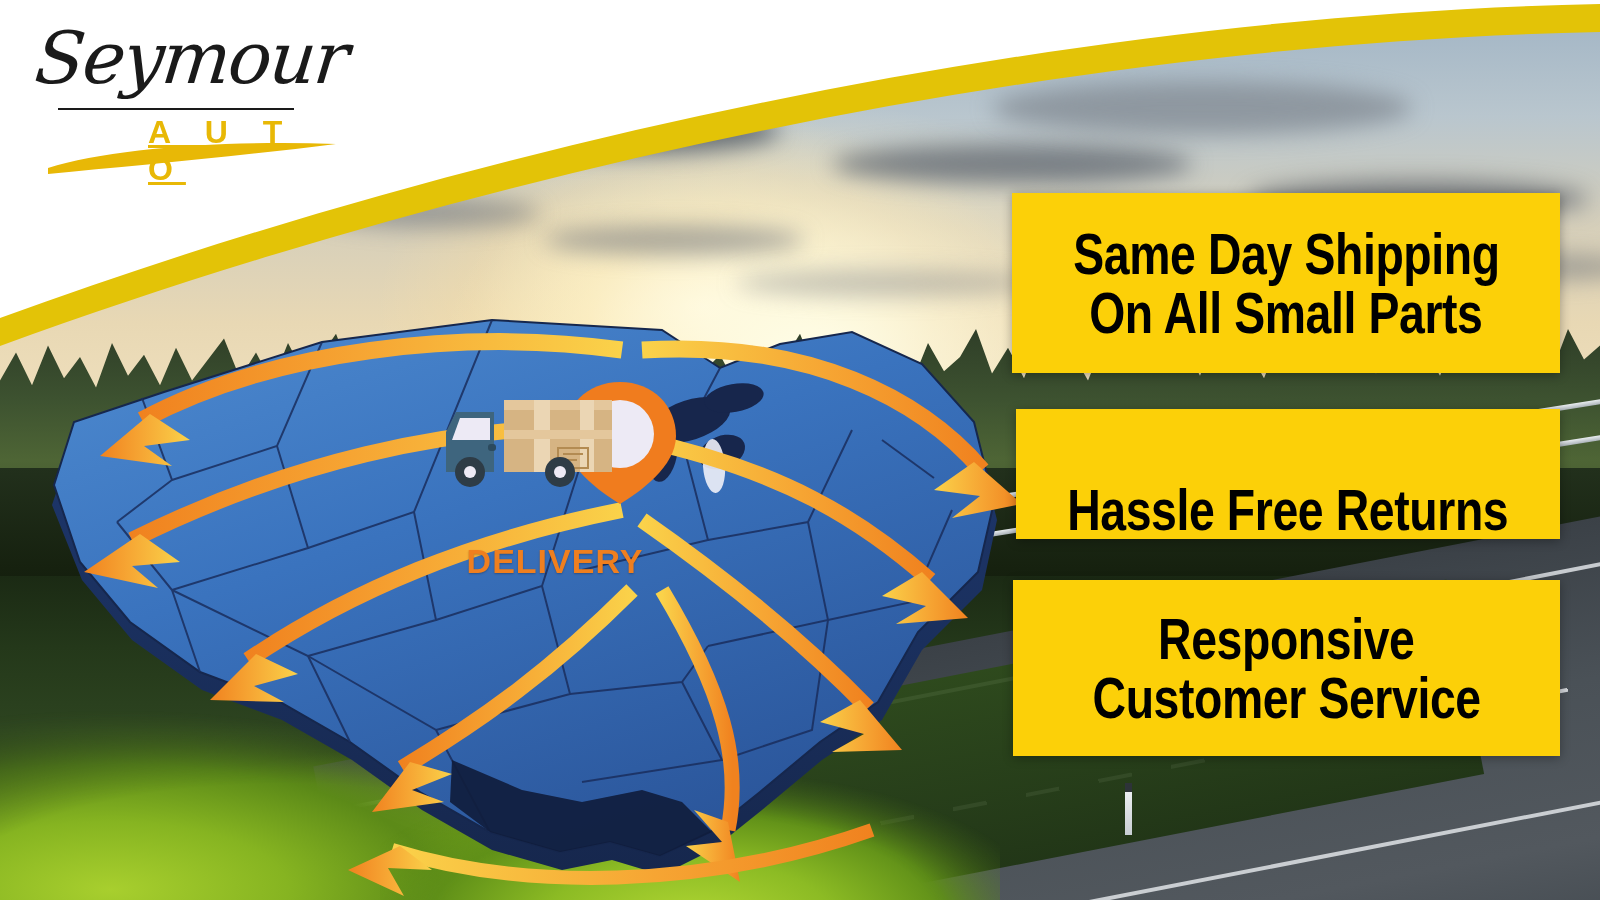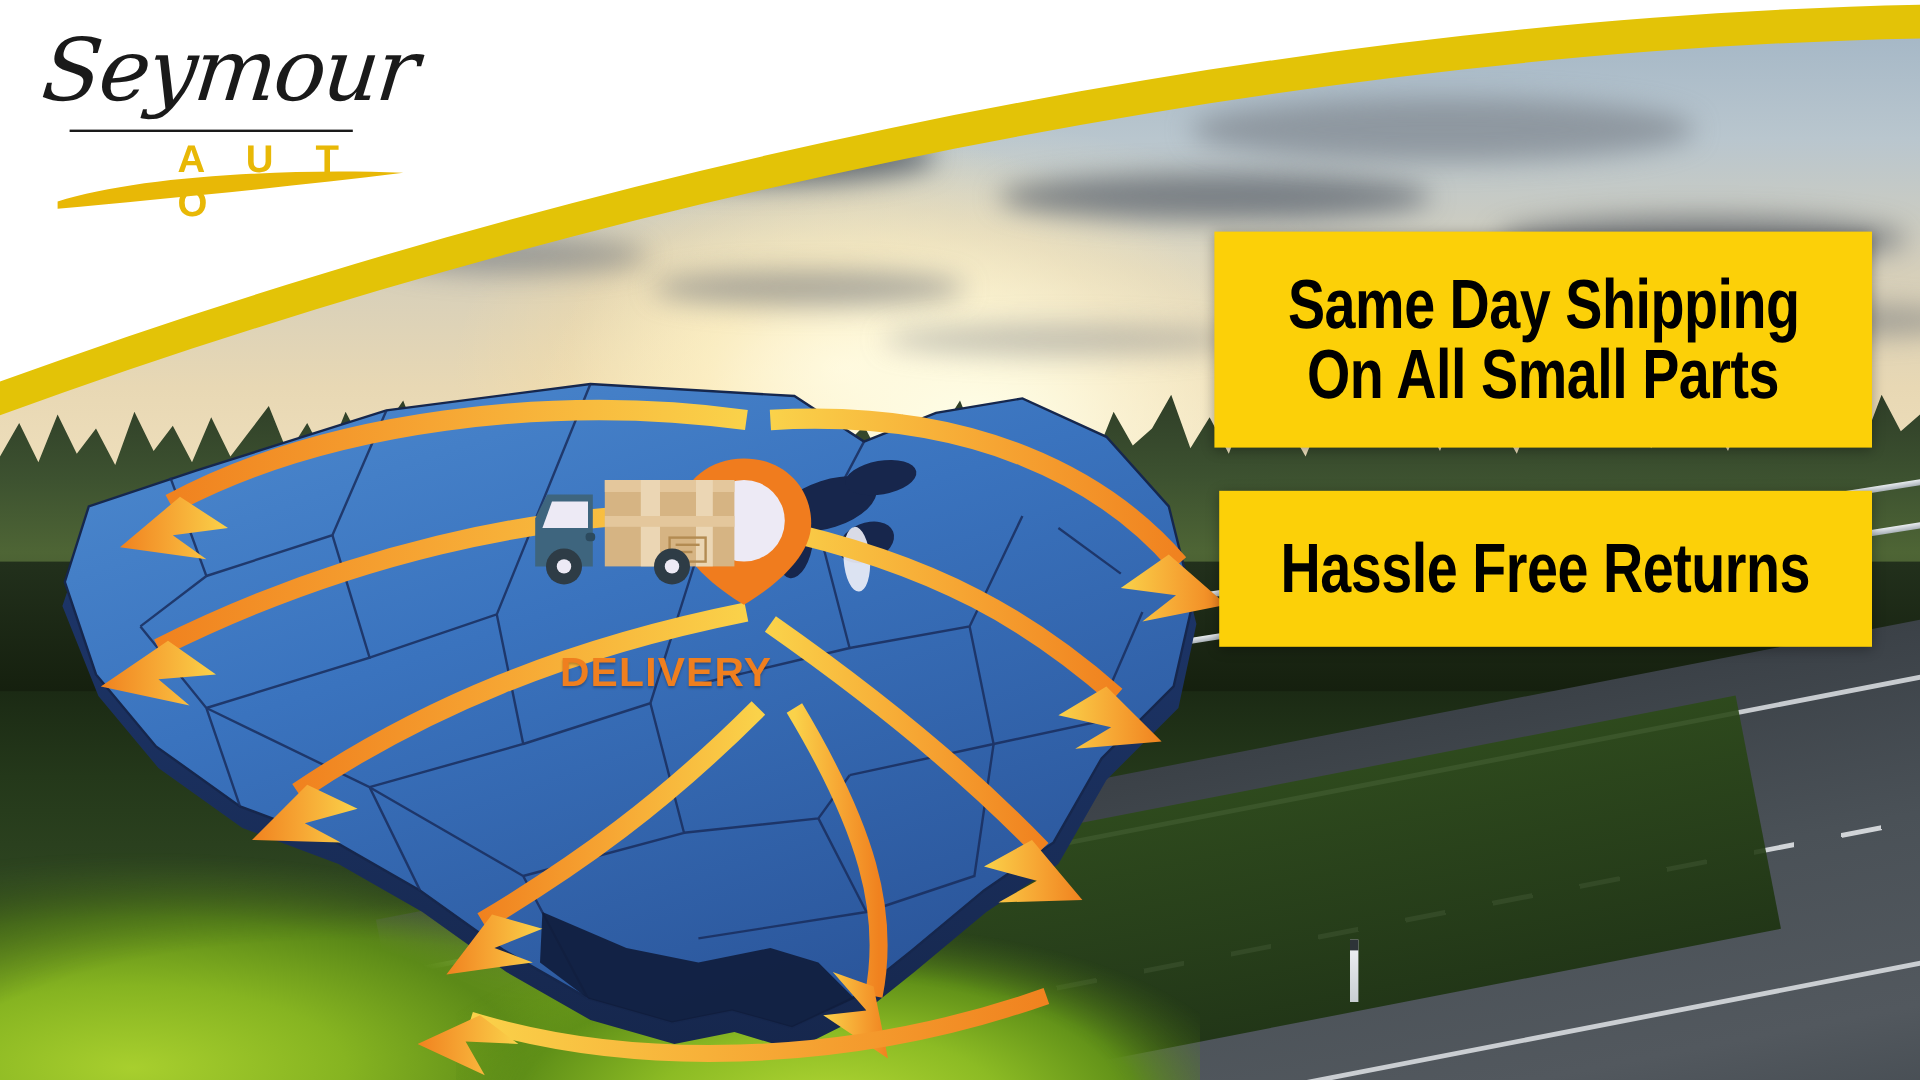--- a/index.html
+++ b/index.html
@@ -94,21 +94,21 @@
     font-style:italic;font-weight:400;font-size:72px;color:#1a1a1a;
     letter-spacing:-2px;line-height:1;
     transform:skewX(-6deg);
   }
   .logo-underline{
     position:absolute;left:28px;top:92px;width:236px;height:2px;background:#1a1a1a;
   }
   .logo-auto{
     position:absolute;left:118px;top:98px;
     font-family:"Liberation Sans","DejaVu Sans",sans-serif;
-    font-weight:700;font-size:32px;color:#e8b806;letter-spacing:13px;
+    font-weight:700;font-size:32px;color:#e8b806;letter-spacing:13px;text-decoration:underline;
   }
   .logo-swoosh{position:absolute;left:10px;top:118px;width:300px;height:44px;}
   .logo-swoosh svg{width:100%;height:100%;}
 
   
   .delivery{position:absolute;left:430px;top:378px;width:250px;height:210px;}
   .delivery .icons{position:absolute;left:0;top:0;width:250px;height:125px;}
   .delivery .icons svg{width:100%;height:100%;overflow:visible;}
   .dlabel{
     position:absolute;left:0;width:100%;text-align:center;
@@ -127,21 +127,21 @@
   }
   .feature .line{
     color:#000;font-weight:700;
     font-family:"Liberation Sans","DejaVu Sans",sans-serif;
     line-height:1.02;white-space:nowrap;
     transform:scaleX(.80);transform-origin:center;
     letter-spacing:-0.5px;
   }
   #feat-0{left:1012px;top:193px;width:548px;height:180px;}
   #feat-0 .line{font-size:58px;}
-  #feat-1{left:1016px;top:409px;width:544px;height:130px;}
+  #feat-1{left:1016px;top:409px;width:544px;height:130px;justify-content:flex-end;}
   #feat-1 .line{font-size:58px;}
   #feat-2{left:1013px;top:580px;width:547px;height:176px;}
   #feat-2 .line{font-size:58px;}
 </style>
 </head>
 <body>
 
 <div class="stage">
 
   <div class="photo">
@@ -340,14 +340,18 @@
 
   <div class="feature" id="feat-0">
     <div class="line">Same Day Shipping</div>
     <div class="line">On All Small Parts</div>
   </div>
 
   <div class="feature" id="feat-1">
     <div class="line">Hassle Free Returns</div>
   </div>
 
+  <div class="feature" id="feat-2">
+    <div class="line">Responsive</div>
+    <div class="line">Customer Service</div>
+  </div>
 
 </div>
 
 </body></html>

